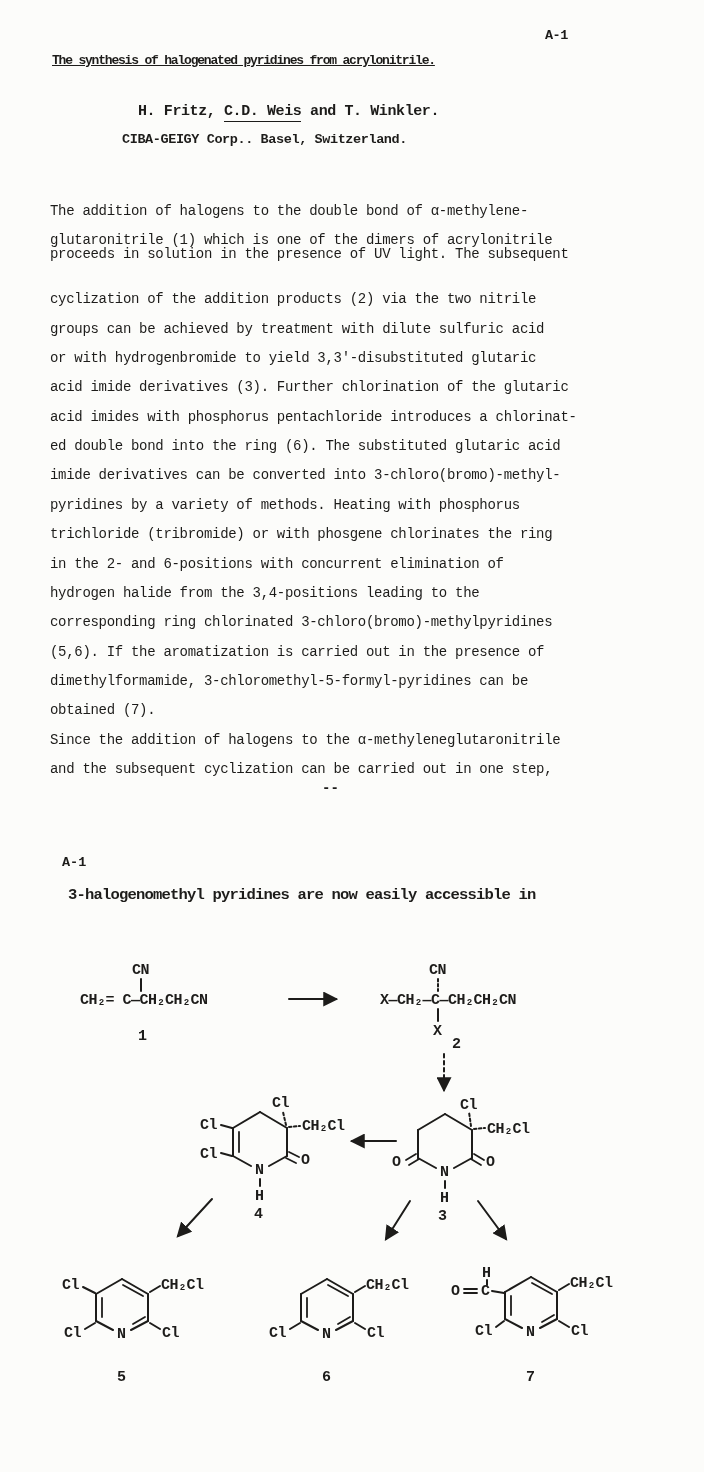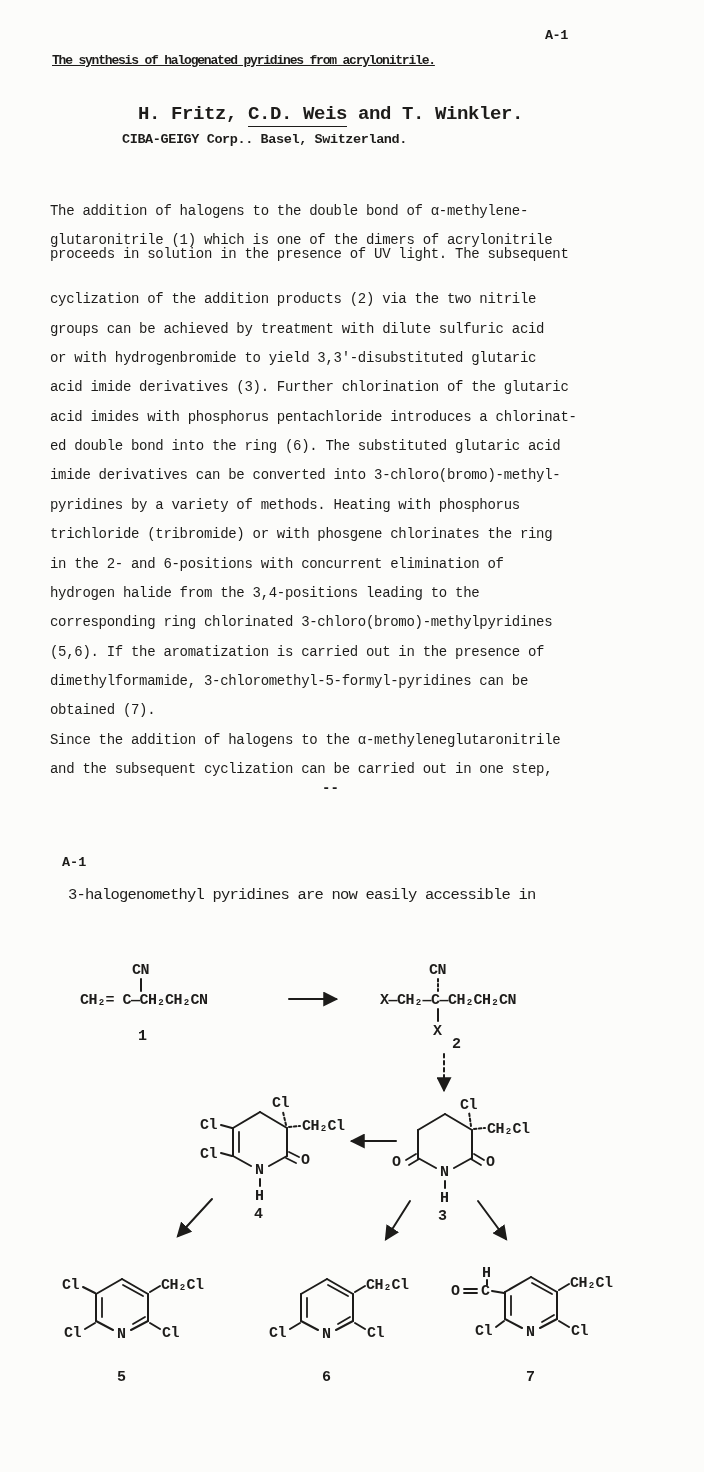--- a/index.html
+++ b/index.html
@@ -6,29 +6,29 @@
     --ink:#1d1c1a;
     --paper:#fcfcfa;
     --mono:"Liberation Mono","DejaVu Sans Mono",monospace;
   }
   html,body{margin:0;padding:0;background:var(--paper);}
   .page{position:relative;width:704px;height:1464px;background:var(--paper);
         color:var(--ink);font-family:var(--mono);overflow:hidden;}
   .t{position:absolute;white-space:pre;}
   .pagelabel{left:545px;top:28px;font-size:13.5px;font-weight:700;letter-spacing:-0.5px;}
   .title{left:52px;top:53px;font-size:13px;letter-spacing:-1.2px;font-weight:700;text-decoration:underline;}
-  .authors{left:138px;top:103px;font-size:19px;letter-spacing:-0.4px;font-weight:700;}
+  .authors{left:138px;top:103px;font-size:15px;letter-spacing:-0.4px;font-weight:700;}
   .authors .ul{border-bottom:1.5px solid var(--ink);padding-bottom:1px;}
   .affiliation{left:122px;top:132px;font-size:13.5px;letter-spacing:-0.4px;font-weight:700;}
   .abstract{position:absolute;left:50px;top:203px;width:620px;}
   .abstract .line{position:absolute;left:0;white-space:pre;font-size:14px;
                   letter-spacing:-0.3px;font-weight:500;}
   .separator{left:322px;top:780px;font-size:14px;font-weight:700;}
   .seclabel{left:62px;top:855px;font-size:13.5px;font-weight:700;}
-  .secline{font-size:15.5px;letter-spacing:-0.8px;font-weight:400;}
+  .secline{font-size:15.5px;letter-spacing:-0.8px;font-weight:700;}
   .sl1{left:68px;top:886px;}
   .sl2{left:68px;top:917px;}
   
   .f{position:absolute;white-space:pre;font-size:15px;font-weight:700;letter-spacing:-0.5px;}
   .num{font-size:15px;}
   svg.bonds{position:absolute;left:0;top:0;}
   svg.bonds line{stroke:var(--ink);stroke-width:2;stroke-linecap:round;}
   svg.bonds line.thin{stroke-width:1.8;}
   svg.bonds line.dash{stroke-dasharray:2.5,2.5;}
   svg.bonds line.arrowdash{stroke-dasharray:3.5,3.5;}

